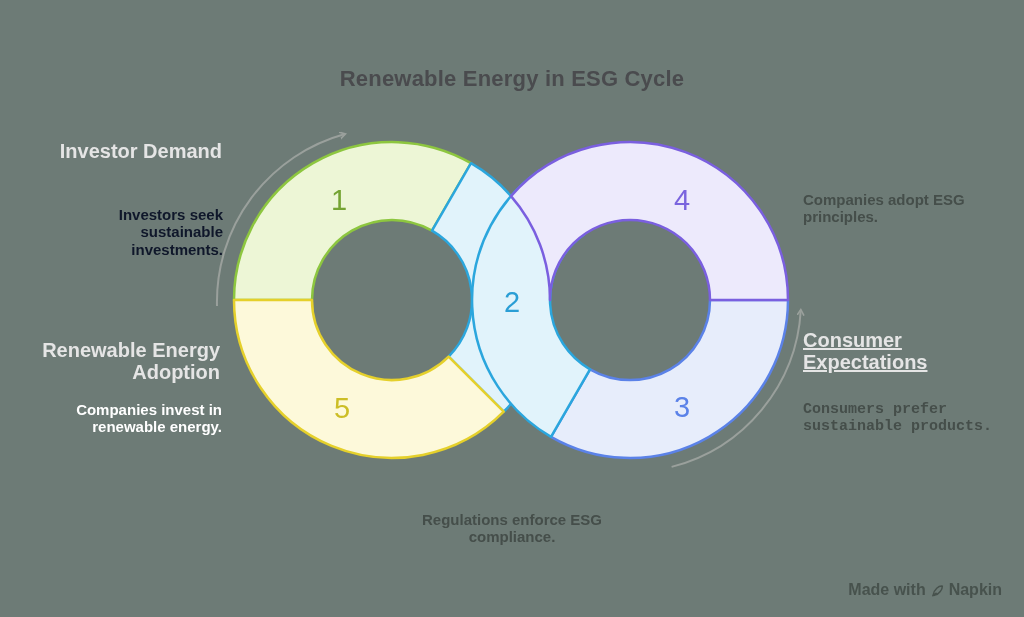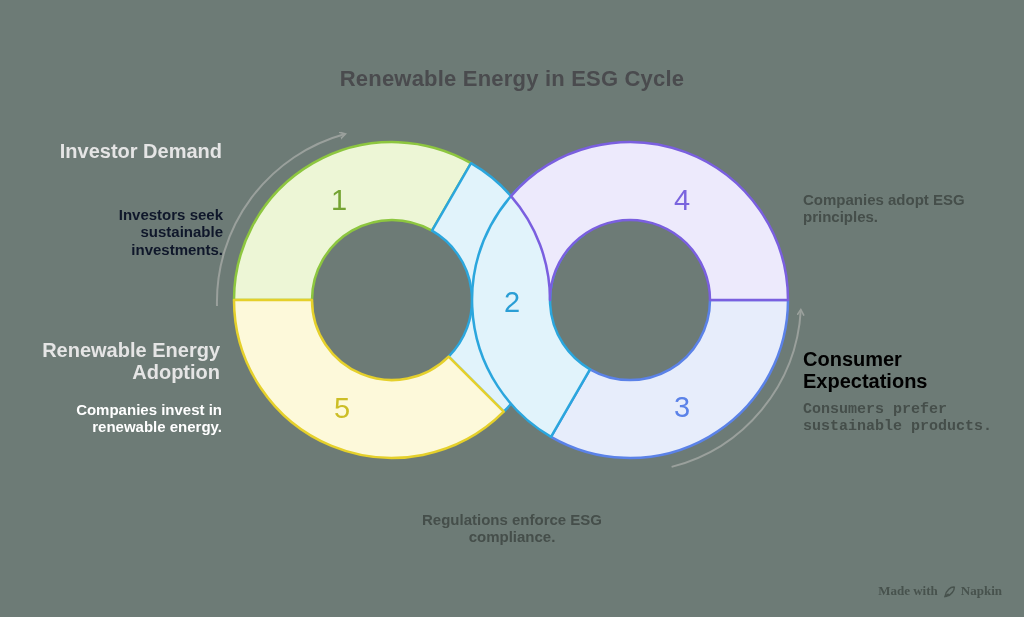--- a/index.html
+++ b/index.html
@@ -6,22 +6,22 @@
   body{font-family:"Liberation Sans",sans-serif;}
   .stage{position:relative;width:1024px;height:617px;overflow:hidden;}
   .stage svg.rings{position:absolute;left:0;top:0;}
   .title{position:absolute;top:60px;left:0;right:0;text-align:center;
          font-size:22px;font-weight:700;letter-spacing:.2px;margin:6px;}
   .lbl{position:absolute;font-size:20px;font-weight:700;line-height:1.1;white-space:pre-line;}
   .desc{position:absolute;font-size:15px;font-weight:700;line-height:1.15;white-space:pre-line;}
   .ralign{text-align:right;}
   .lalign{text-align:left;}
   .center{left:0;right:0;text-align:center;}
-  .watermark{position:absolute;right:22px;bottom:18px;font-size:13px;font-weight:600;
-             display:flex;align-items:center;gap:5px;opacity:.85;font-family:Liberation Serif, serif;}
+  .watermark{position:absolute;right:22px;bottom:18px;font-size:16px;font-weight:600;
+             display:flex;align-items:center;gap:5px;opacity:.85;}
   .watermark svg{display:block;}
   text.segnum{font-family:"Liberation Sans",sans-serif;font-size:29px;font-weight:400;}
 </style>
 </head>
 <body style="background: rgb(109, 123, 118);">
 
 <div class="stage">
 
   <h1 class="title" style="color: rgb(74, 75, 78);">Renewable Energy in ESG Cycle</h1>
 
@@ -60,21 +60,21 @@
 investments.</div>
 
   <div class="lbl ralign" style="right: 804px; top: 339px; color: #e5e5e5;">Renewable Energy
 Adoption</div>
   <div class="desc ralign" style="right: 802px; top: 401px; color: #ffffff;">Companies invest in
 renewable energy.</div>
 
   <div class="desc lalign" style="left: 803px; top: 191px; color: rgb(69, 78, 74);">Companies adopt ESG
 principles.</div>
 
-  <div class="lbl lalign" style="left: 803px; top: 348px; color: #000000;">Consumer
+  <div class="lbl lalign" style="left: 803px; top: 329px; color: #e5e5e5; text-decoration: underline;">Consumer
 Expectations</div>
   <div class="desc lalign" style="left: 803px; top: 401px; color: rgb(69, 78, 74); font-family: Liberation Mono, monospace;">Consumers prefer
 sustainable products.</div>
 
   <div class="desc center" style="top: 511px; color: rgb(69, 78, 74);">Regulations enforce ESG
 compliance.</div>
 
   <div class="watermark" style="color: rgb(65, 75, 70);">
     <span>Made with</span>
     <svg width="13" height="13" viewBox="0 0 14 14">

